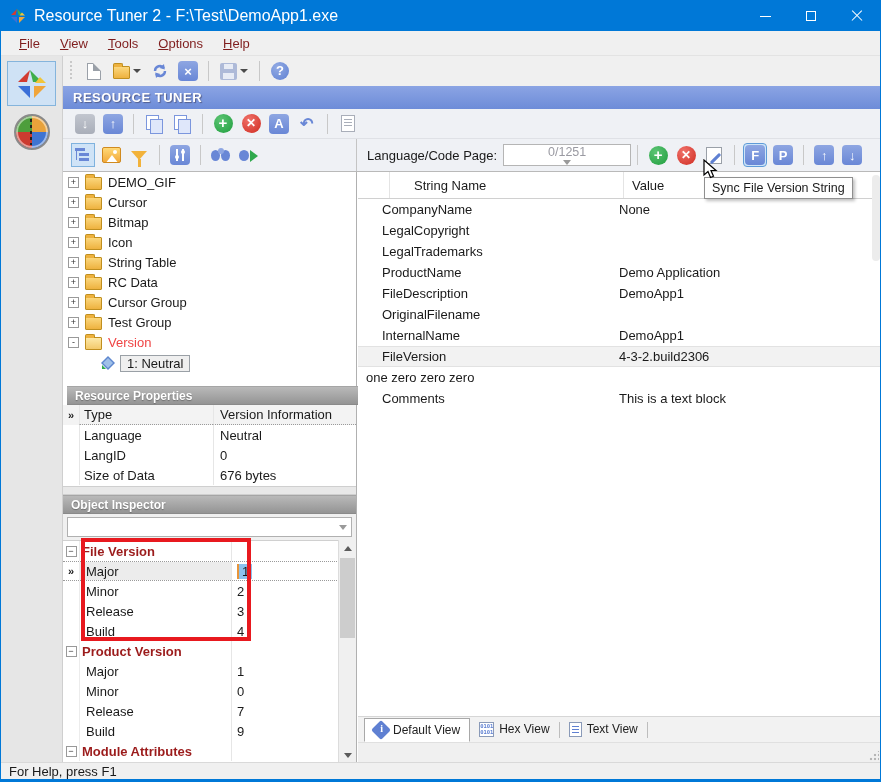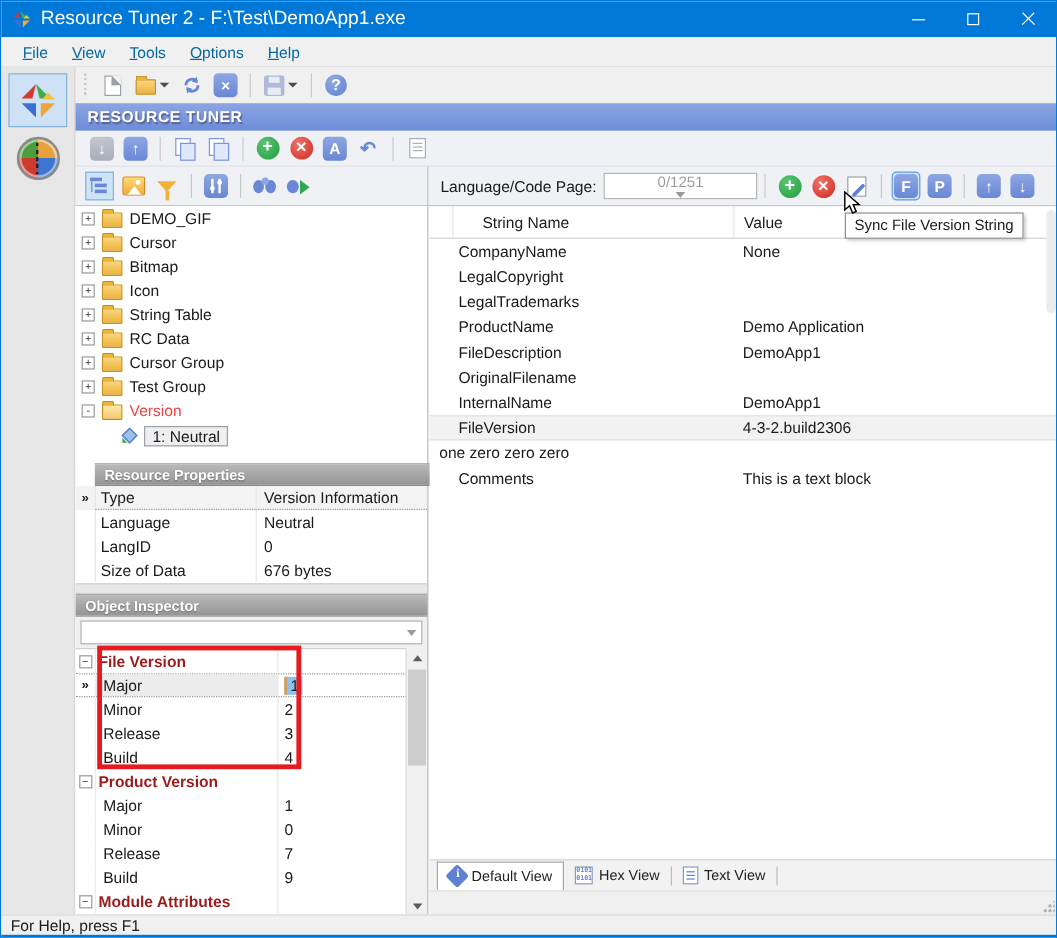--- a/index.html
+++ b/index.html
@@ -16,21 +16,21 @@
   .win-controls { position:absolute; right:0; top:0; height:30px; display:flex; }
   .win-btn { width:46px; height:30px; display:flex; align-items:center; justify-content:center; }
   .glyph-min { width:11px; height:0; border-top:1px solid #fff; display:block; }
   .glyph-max { width:10px; height:10px; border:1px solid #fff; display:block; }
   .glyph-close { position:relative; width:12px; height:12px; display:block; }
   .glyph-close:before,.glyph-close:after { content:""; position:absolute; left:-1px; top:5px; width:14px; height:1.4px; background:#fff; }
   .glyph-close:before { transform:rotate(45deg);} .glyph-close:after { transform:rotate(-45deg);}
   
   .menubar { position:absolute; left:0; top:30px; width:100%; height:25px; background:#f0f0f0;
     display:flex; align-items:center; padding-left:8px; border-bottom:1px solid #e3e3e3; }
-  .menu-item { padding:3px 10px; color:#0369a1; }
+  .menu-item { padding:3px 10px; color:#7f1d1d; }
   .menu-item u { text-decoration:underline; }
   
   .sidebar { position:absolute; left:0; top:55px; width:62px; height:707px; background:#e6e6e6; border-right:1px solid #cfcfcf; }
   .side-logo-btn { position:absolute; left:6px; top:5px; width:49px; height:45px; background:#cfe2f5; border:1px solid #84b4dc; display:flex; align-items:center; justify-content:center; }
   .side-wheel { position:absolute; left:13px; top:58px; width:36px; height:36px; border-radius:50%;
     background:conic-gradient(#e8a23b 0 25%, #3f74d1 25% 50%, #cc3b30 50% 75%, #4d9e3c 75% 100%);
     border:2px solid #8a8a8a; box-shadow:inset 0 0 0 2px rgba(255,255,255,.5); }
   .side-wheel:after { content:""; position:absolute; left:14px; top:3px; width:2px; height:26px; background:repeating-linear-gradient(#222 0 3px, transparent 3px 6px); }
   
   .toolbar1 { position:absolute; left:62px; top:55px; width:819px; height:30px; background:#f0f0f0; display:flex; align-items:center; }
@@ -95,21 +95,21 @@
   
   .tree { position:absolute; left:0; top:0; width:100%; height:214px; overflow:hidden; background:#fff; }
   .tree-row { display:flex; align-items:center; height:20px; padding-left:5px; }
   .expander { width:11px; height:11px; border:1px solid #999; background:#fff; font-size:9px; line-height:9px; text-align:center; color:#333; margin-right:6px; flex:none; }
   .tree-label { margin-left:6px; }
   .tree-row.version .tree-label { color:#ef4444; }
   .tree-child { display:flex; align-items:center; height:22px; padding-left:38px; }
   .sel-box { border:1px solid #9aa0a6; background:#efefef; padding:0 6px; margin-left:5px; }
   
   .sec-header { height:19px; background:linear-gradient(#b9b9b9,#949494); border-top:1px solid #a5a5a5; border-bottom:1px solid #8a8a8a; color:#fff; font-weight:bold; font-size:12px; display:flex; align-items:center; padding-left:8px; text-shadow:0 1px 1px #6e6e6e; }
-  .rp-header { position:absolute; left:16px; top:214px; width:100%; }
+  .rp-header { position:absolute; left:4px; top:214px; width:100%; }
   .rp-grid { position:absolute; left:0; top:233px; width:100%; height:81px; background:#fff; }
   .prop-row { display:grid; grid-template-columns:16px 134px 1fr; height:20px; align-items:center; }
   .prop-row .marker { text-align:center; font-weight:bold; font-size:11px; color:#222; }
   .prop-row .pname { padding-left:4px; border-left:1px solid #e6e6e6; height:100%; display:flex; align-items:center; }
   .prop-row .pval { padding-left:6px; border-left:1px solid #e6e6e6; height:100%; display:flex; align-items:center; }
   .prop-row.focused { background:#f3f3f3; }
   .prop-row.focused .pval, .prop-row.focused .pname { border-bottom:1px dotted #9a9a9a; }
   .gap-strip { position:absolute; left:0; top:314px; width:100%; height:9px; background:#e8e8e8; border-top:1px solid #cfcfcf; border-bottom:1px solid #cfcfcf; }
   .oi-header { position:absolute; left:0; top:323px; width:100%; }
   .oi-combo-area { position:absolute; left:0; top:342px; width:100%; height:26px; background:#f0f0f0; display:flex; align-items:center; padding:0 4px; }
@@ -127,21 +127,21 @@
   .cat-exp { width:11px; height:11px; border:1px solid #999; background:#fff; font-size:9px; line-height:9px; text-align:center; color:#333; }
   .oi-scroll { position:absolute; right:0; top:368px; width:18px; height:224px; background:#f0f0f0; border-left:1px solid #dcdcdc; }
   .oi-scroll .s-up,.oi-scroll .s-dn { position:absolute; left:0; width:100%; height:17px; display:flex; align-items:center; justify-content:center; }
   .oi-scroll .s-up { top:0; } .oi-scroll .s-dn { bottom:0; }
   .tri-up { width:0;height:0;border-left:4px solid transparent;border-right:4px solid transparent;border-bottom:5px solid #5b5b5b; }
   .tri-dn { width:0;height:0;border-left:4px solid transparent;border-right:4px solid transparent;border-top:5px solid #5b5b5b; }
   .oi-thumb { position:absolute; left:1px; top:18px; width:15px; height:80px; background:#cdcdcd; }
   .red-annotation { position:absolute; left:18px; top:366px; width:170px; height:103px; border:4px solid #e8191f; pointer-events:none; z-index:40; }
   
   .tbl-header { position:absolute; left:0; top:0; width:100%; height:27px; border-bottom:1px solid #d0d0d0; display:flex; align-items:center; }
-  .tbl-header .h-name { padding-left:24px; width:234px; border-left:1px solid #e4e4e4; margin-left:19px; height:100%; display:flex; align-items:center; }
+  .tbl-header .h-name { padding-left:24px; width:234px; border-left:1px solid #e4e4e4; margin-left:31px; height:100%; display:flex; align-items:center; }
   .tbl-header .h-value { padding-left:8px; border-left:1px solid #e4e4e4; height:100%; display:flex; align-items:center; flex:1; }
   .tbl-rows { position:absolute; left:0; top:27px; width:100%; }
   .tbl-row { display:flex; height:21px; align-items:center; }
   .tbl-row .c-name { padding-left:24px; width:253px; }
   .tbl-row .c-value { padding-left:8px; flex:1; }
   .tbl-row.hl { background:#f2f2f2; border-top:1px solid #e2e2e2; border-bottom:1px solid #e2e2e2; }
   .tbl-scroll { position:absolute; right:2px; top:3px; width:8px; height:86px; background:#ececec; border-radius:4px; }
   
   .tabbar { position:absolute; left:0; bottom:22px; width:100%; height:26px; background:#f2f2f2; border-top:1px solid #d6d6d6; display:flex; align-items:flex-start; padding-left:6px; }
   .tab { display:flex; align-items:center; gap:5px; height:24px; padding:0 9px; font-size:12px; color:#222; }

